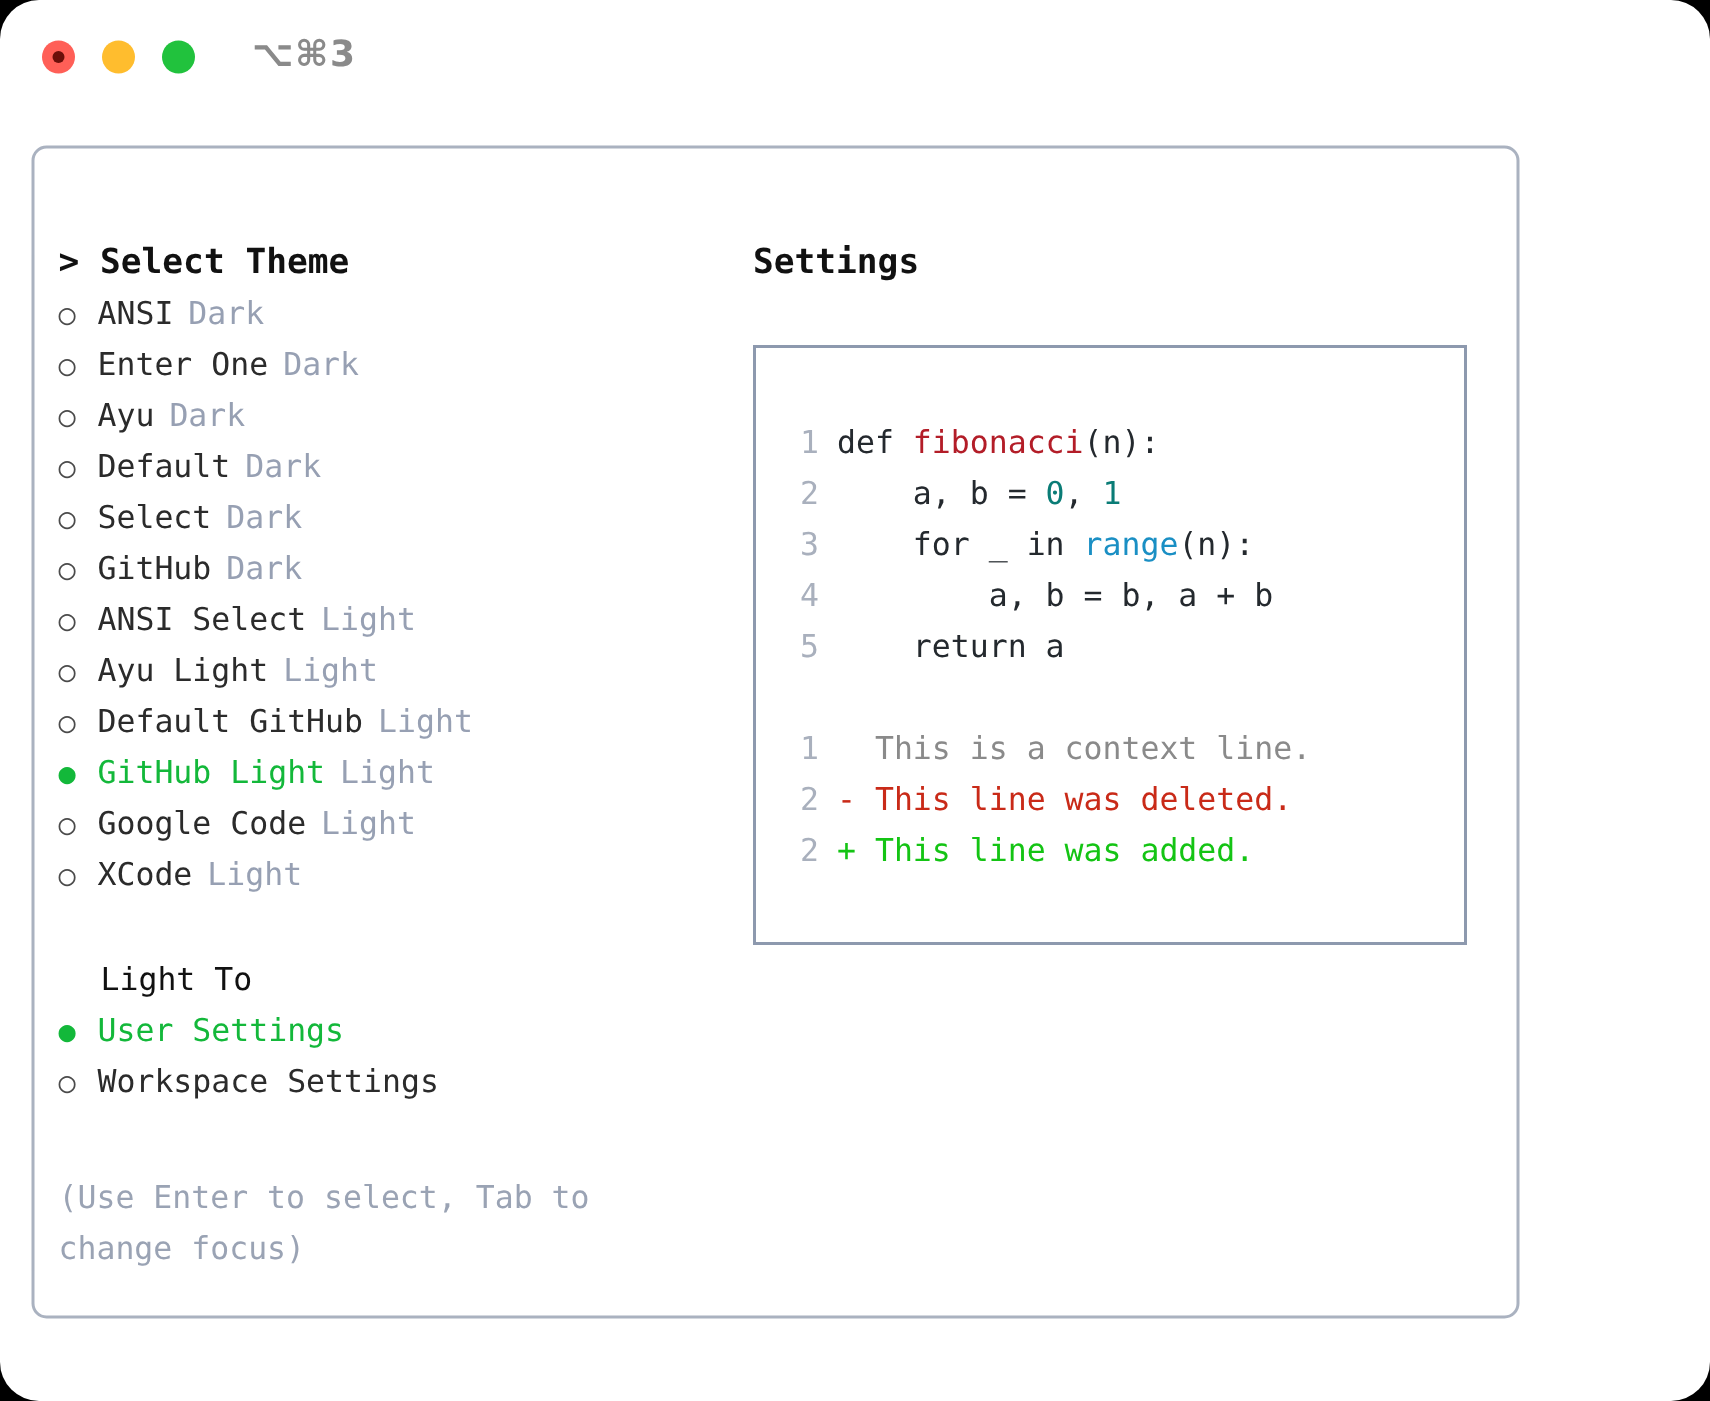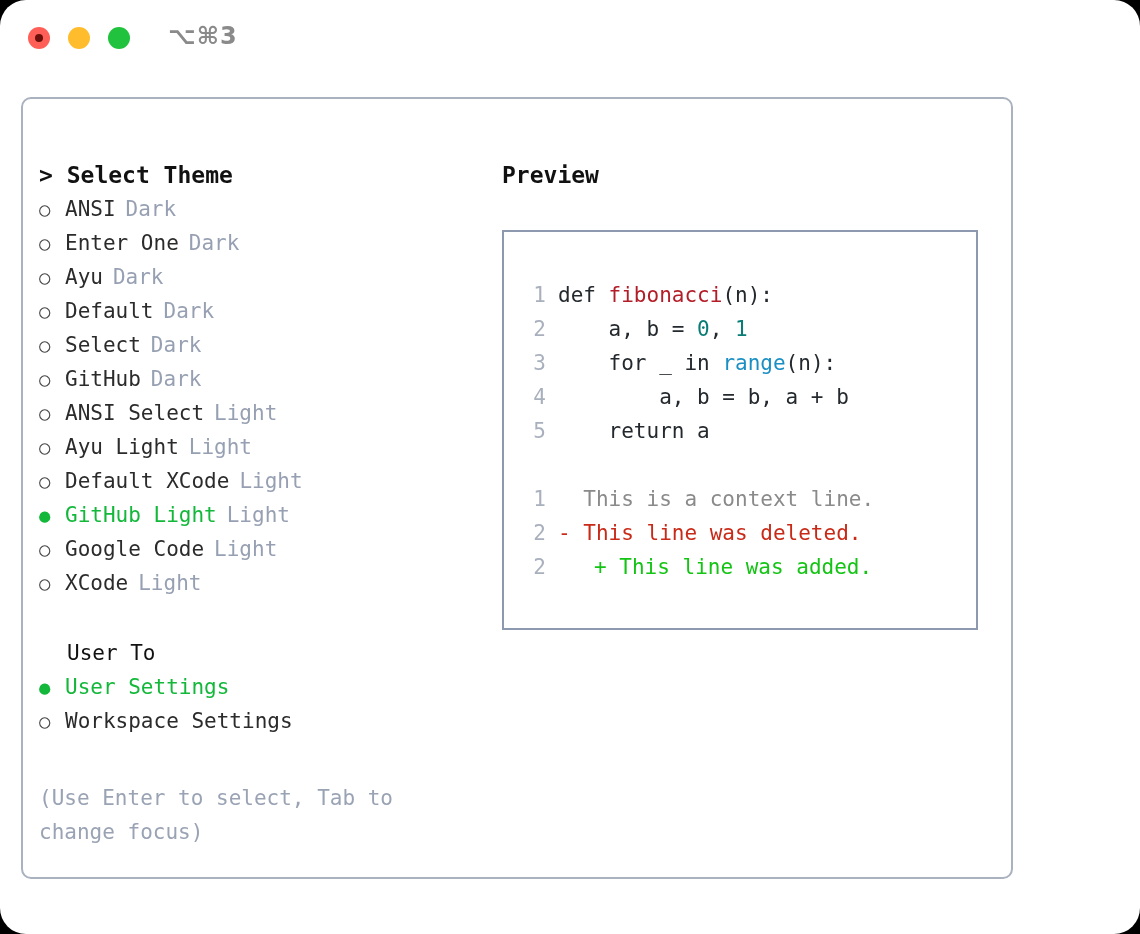--- a/index.html
+++ b/index.html
@@ -181,21 +181,21 @@
   .tok-def   { color: #24292e; }
   .tok-fn    { color: #b31d28; text-align: center; }
   .tok-num   { color: #0a7c76; }
   .tok-call  { color: #1a8fc4; }
   .tok-plain { color: #24292e; }
 
   .blank-line { height: 34px; }
 
   .diff-ctx { color: #8a8a8a; }
   .diff-del { color: #c92a18; }
-  .diff-add { color: #14c414; margin-left: 36px; }
+  .diff-add { color: #14c414; }
 </style>
 </head>
 <body>
 
 <div class="window">
 
   <div class="titlebar">
     <div class="traffic">
       <span class="dot red"></span>
       <span class="dot yellow"></span>
@@ -210,38 +210,38 @@
       <div class="panel-header">&gt; Select Theme</div>
       <div class="theme-list" id="theme-list">
           <div class="row"><span class="bullet">○</span><span class="row-label">ANSI</span><span class="row-badge">Dark</span></div>
           <div class="row"><span class="bullet">○</span><span class="row-label">Enter One</span><span class="row-badge">Dark</span></div>
           <div class="row"><span class="bullet">○</span><span class="row-label">Ayu</span><span class="row-badge">Dark</span></div>
           <div class="row"><span class="bullet">○</span><span class="row-label">Default</span><span class="row-badge">Dark</span></div>
           <div class="row"><span class="bullet">○</span><span class="row-label">Select</span><span class="row-badge">Dark</span></div>
           <div class="row"><span class="bullet">○</span><span class="row-label">GitHub</span><span class="row-badge">Dark</span></div>
           <div class="row"><span class="bullet">○</span><span class="row-label">ANSI Select</span><span class="row-badge">Light</span></div>
           <div class="row"><span class="bullet">○</span><span class="row-label">Ayu Light</span><span class="row-badge">Light</span></div>
-          <div class="row"><span class="bullet">○</span><span class="row-label">Default XCode</span><span class="row-badge">Light</span></div>
+          <div class="row"><span class="bullet">○</span><span class="row-label">Default GitHub</span><span class="row-badge">Light</span></div>
           <div class="row selected"><span class="bullet sel">●</span><span class="row-label">GitHub Light</span><span class="row-badge">Light</span></div>
           <div class="row"><span class="bullet">○</span><span class="row-label">Google Code</span><span class="row-badge">Light</span></div>
           <div class="row"><span class="bullet">○</span><span class="row-label">XCode</span><span class="row-badge">Light</span></div>
         </div>
 
       <div class="apply-section">
-        <div class="apply-title">User To</div>
+        <div class="apply-title">Light To</div>
         <div id="apply-list">
             <div class="row selected"><span class="bullet sel">●</span><span class="row-label">User Settings</span></div>
             <div class="row"><span class="bullet">○</span><span class="row-label">Workspace Settings</span></div>
           </div>
       </div>
 
       <div class="hint">(Use Enter to select, Tab to change focus)</div>
     </div>
 
     <div class="right-col">
-      <div class="panel-header">Preview</div>
+      <div class="panel-header">Settings</div>
       <div class="preview-box">
         <div class="code-area" id="code-area"><div class="code-line"><span class="lineno">1</span><span class="code-text"><span class="tok-def">def </span><span class="tok-fn">fibonacci</span><span class="tok-plain">(n):</span></span></div><div class="code-line"><span class="lineno">2</span><span class="code-text"><span class="tok-plain">    a, b = </span><span class="tok-num">0</span><span class="tok-plain">, </span><span class="tok-num">1</span></span></div><div class="code-line"><span class="lineno">3</span><span class="code-text"><span class="tok-plain">    for _ in </span><span class="tok-call">range</span><span class="tok-plain">(n):</span></span></div><div class="code-line"><span class="lineno">4</span><span class="code-text"><span class="tok-plain">        a, b = b, a + b</span></span></div><div class="code-line"><span class="lineno">5</span><span class="code-text"><span class="tok-plain">    return a</span></span></div><div class="blank-line"></div><div class="code-line"><span class="lineno">1</span><span class="diff-ctx">  This is a context line.</span></div><div class="code-line"><span class="lineno">2</span><span class="diff-del">- This line was deleted.</span></div><div class="code-line"><span class="lineno">2</span><span class="diff-add">+ This line was added.</span></div></div>
       </div>
     </div>
 
   </div>
 </div>
 
 </body></html>

